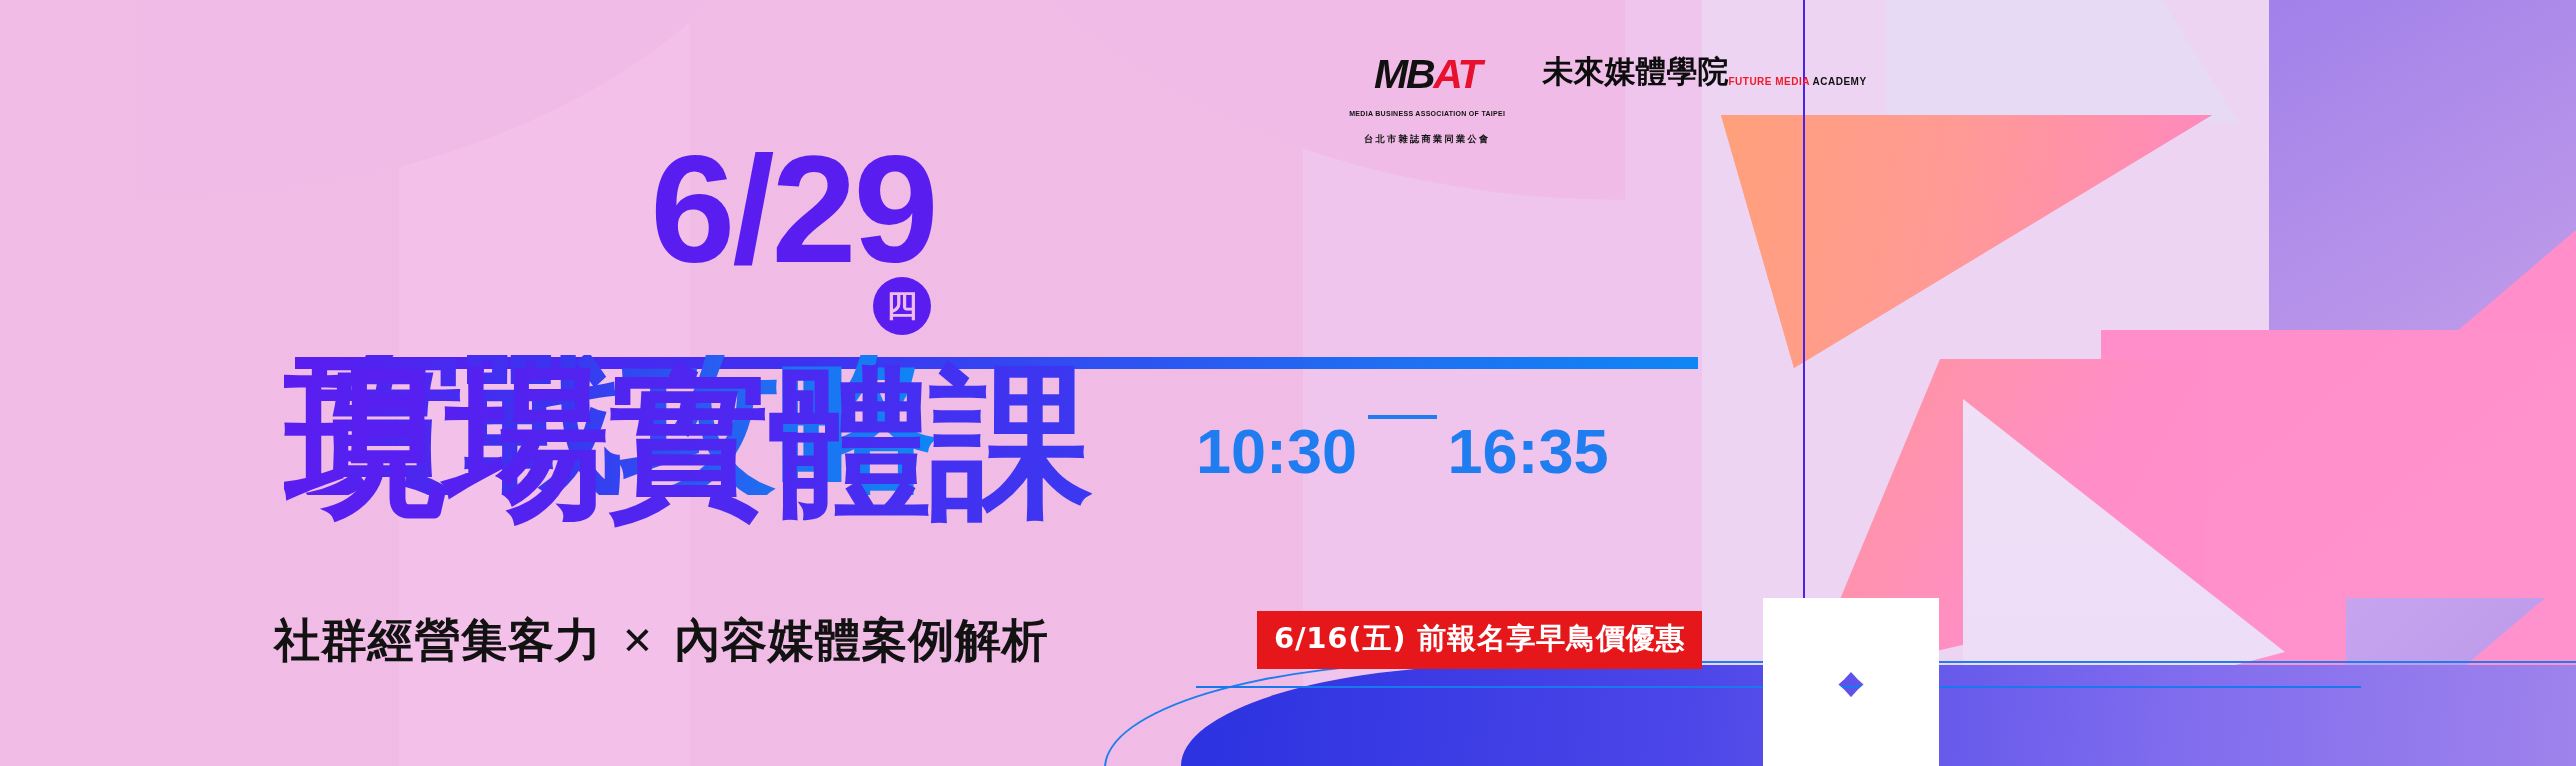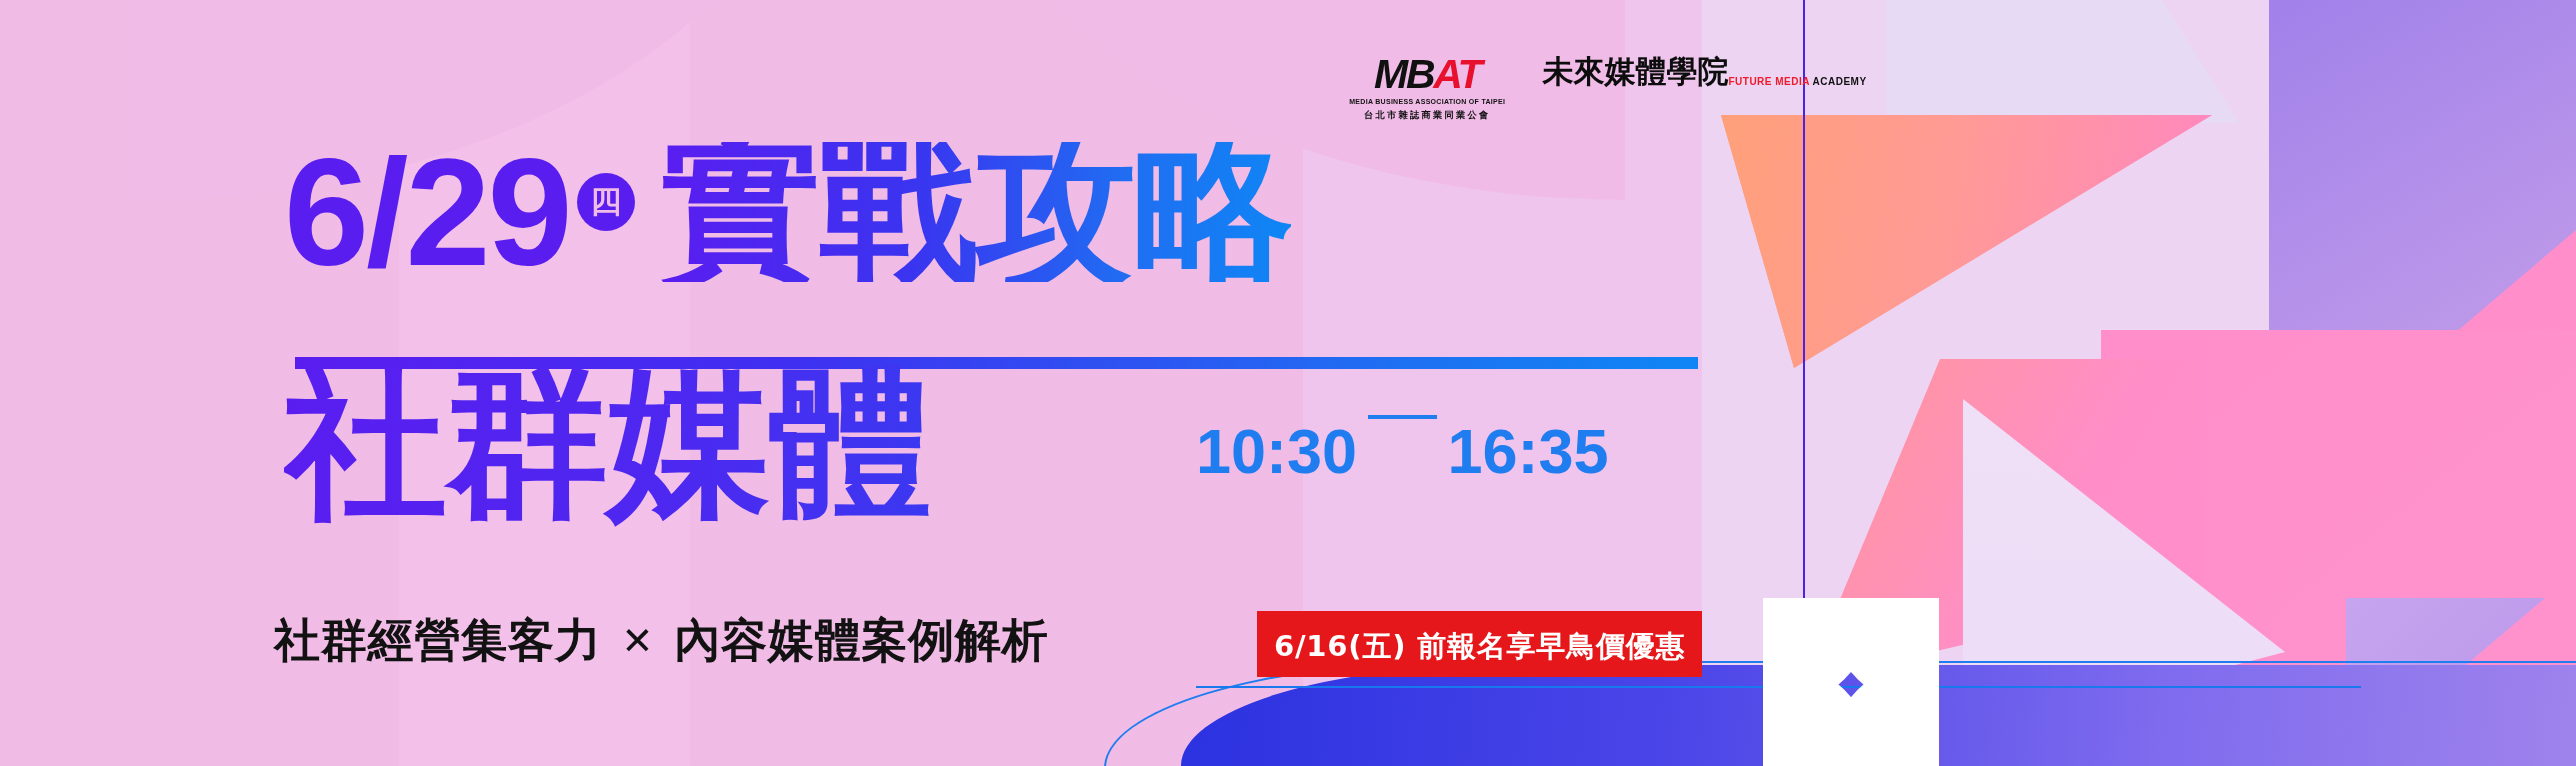--- a/index.html
+++ b/index.html
@@ -97,35 +97,35 @@
   .sparkle-bot{position:absolute;left:1763px;top:598px;width:176px;height:173px;}
   .sparkle-bot i{position:absolute;background:#ffffff;width:115px;height:115px;}
   .sp-a{left:0;top:0;border-bottom-right-radius:115px;}
   .sp-b{right:0;top:0;border-bottom-left-radius:115px;}
   .sp-c{left:0;bottom:0;border-top-right-radius:115px;}
   .sp-d{right:0;bottom:0;border-top-left-radius:115px;}
 
   
   .logos{position:absolute;left:1346px;top:54px;display:flex;align-items:flex-start;gap:34px;z-index:40;}
 
-  .mbat{display:flex;flex-direction:column;align-items:center;line-height:1;}
+  .mbat{display:flex;flex-direction:column;align-items:center;line-height:1;gap:12px;}
   .mbat-mark{font-size:41px;font-weight:700;letter-spacing:-2.3px;
     font-family:"Liberation Sans",sans-serif;color:#111;font-style:italic;}
   .mbat-mark .red{color:#e8112d;}
   .mbat-en{font-size:7.3px;font-weight:700;letter-spacing:0.3px;color:#111;margin-top:3.1px;
     transform:scaleX(.96);}
   .mbat-zh{font-size:9.2px;font-weight:700;letter-spacing:2.3px;color:#111;margin-top:5.4px;}
 
   .fma{display:flex;flex-direction:row;align-items:flex-end;line-height:1;padding-top:1.5px;}
   .fma-zh{font-size:31px;font-weight:700;letter-spacing:0px;color:#0d0d0d;
     font-family:"DejaVu Sans","Liberation Sans",sans-serif;}
   .fma-en{font-size:10px;font-weight:700;letter-spacing:0.5px;margin-top:4.6px;color:#111;}
   .fma-en .red{color:#ef1b2a;}
 
-  .headline1{position:absolute;left:284px;top:142px;display:flex;align-items:center;z-index:35;}
+  .headline1{position:absolute;left:284px;top:142px;display:flex;align-items:flex-end;z-index:35;flex-direction:column;}
   .date-num{font-size:153px;line-height:.88;font-weight:700;color:#5a1df0;
     font-family:"Liberation Sans",sans-serif;letter-spacing:-3.1px;}
   .date-day{display:inline-flex;align-items:center;justify-content:center;
     width:58px;height:58px;border-radius:50%;background:#5a1df0;color:#f0bce7;
     font-size:31px;font-weight:700;margin:0 4.6px 20px 7.7px;
     font-family:"DejaVu Sans","Liberation Sans",sans-serif;}
   .title-cn{font-size:161px;line-height:.86;font-weight:700;letter-spacing:-3.1px;
     font-family:"DejaVu Sans","Liberation Sans",sans-serif;
     background:linear-gradient(90deg,#5a1df0 0%,#3a34f0 40%,#1f6ff2 75%,#0f86f5 100%);
     -webkit-background-clip:text;background-clip:text;color:transparent;
@@ -148,21 +148,21 @@
   .time-dash{display:inline-block;width:69px;height:3.8px;background:#1f7df0;margin:0 6.1px;}
 
   .tagline{position:absolute;left:274px;top:610px;z-index:35;
     font-size:46px;font-weight:700;color:#121212;letter-spacing:0.8px;
     font-family:"DejaVu Sans","Liberation Sans",sans-serif;
     display:flex;align-items:center;gap:20px;white-space:nowrap;}
   .tagline .x{font-size:38px;font-weight:400;}
 
   .badge{position:absolute;left:1257px;top:611px;z-index:45;
     background:#e5171b;color:#fff;font-weight:700;
-    font-size:29px;letter-spacing:0.8px;padding:16px 17px 10px 17px;
+    font-size:29px;letter-spacing:0.8px;padding:8px 17px 10px 17px;
     font-family:"DejaVu Sans","Liberation Sans",sans-serif;white-space:nowrap;}
 </style>
 </head>
 <body>
 
 <div id="banner">
 
   <div class="bg-base"></div>
   <div class="bg-bands"></div>
   <div class="panel-lilac"></div>
@@ -212,21 +212,21 @@
 
   <div class="headline1">
     <span class="date-num">6/29</span>
     <span class="date-day">四</span>
     <span class="title-cn">實戰攻略</span>
   </div>
 
   <div class="underbar"></div>
 
   <div class="headline2">
-    <span class="title-cn2">社群媒體</span>
+    <span class="title-cn2">現場實體課</span>
   </div>
 
   <div class="sideinfo">
     <div class="time-row">
       <span>10:30</span>
       <span class="time-dash"></span>
       <span>16:35</span>
     </div>
   </div>
 

